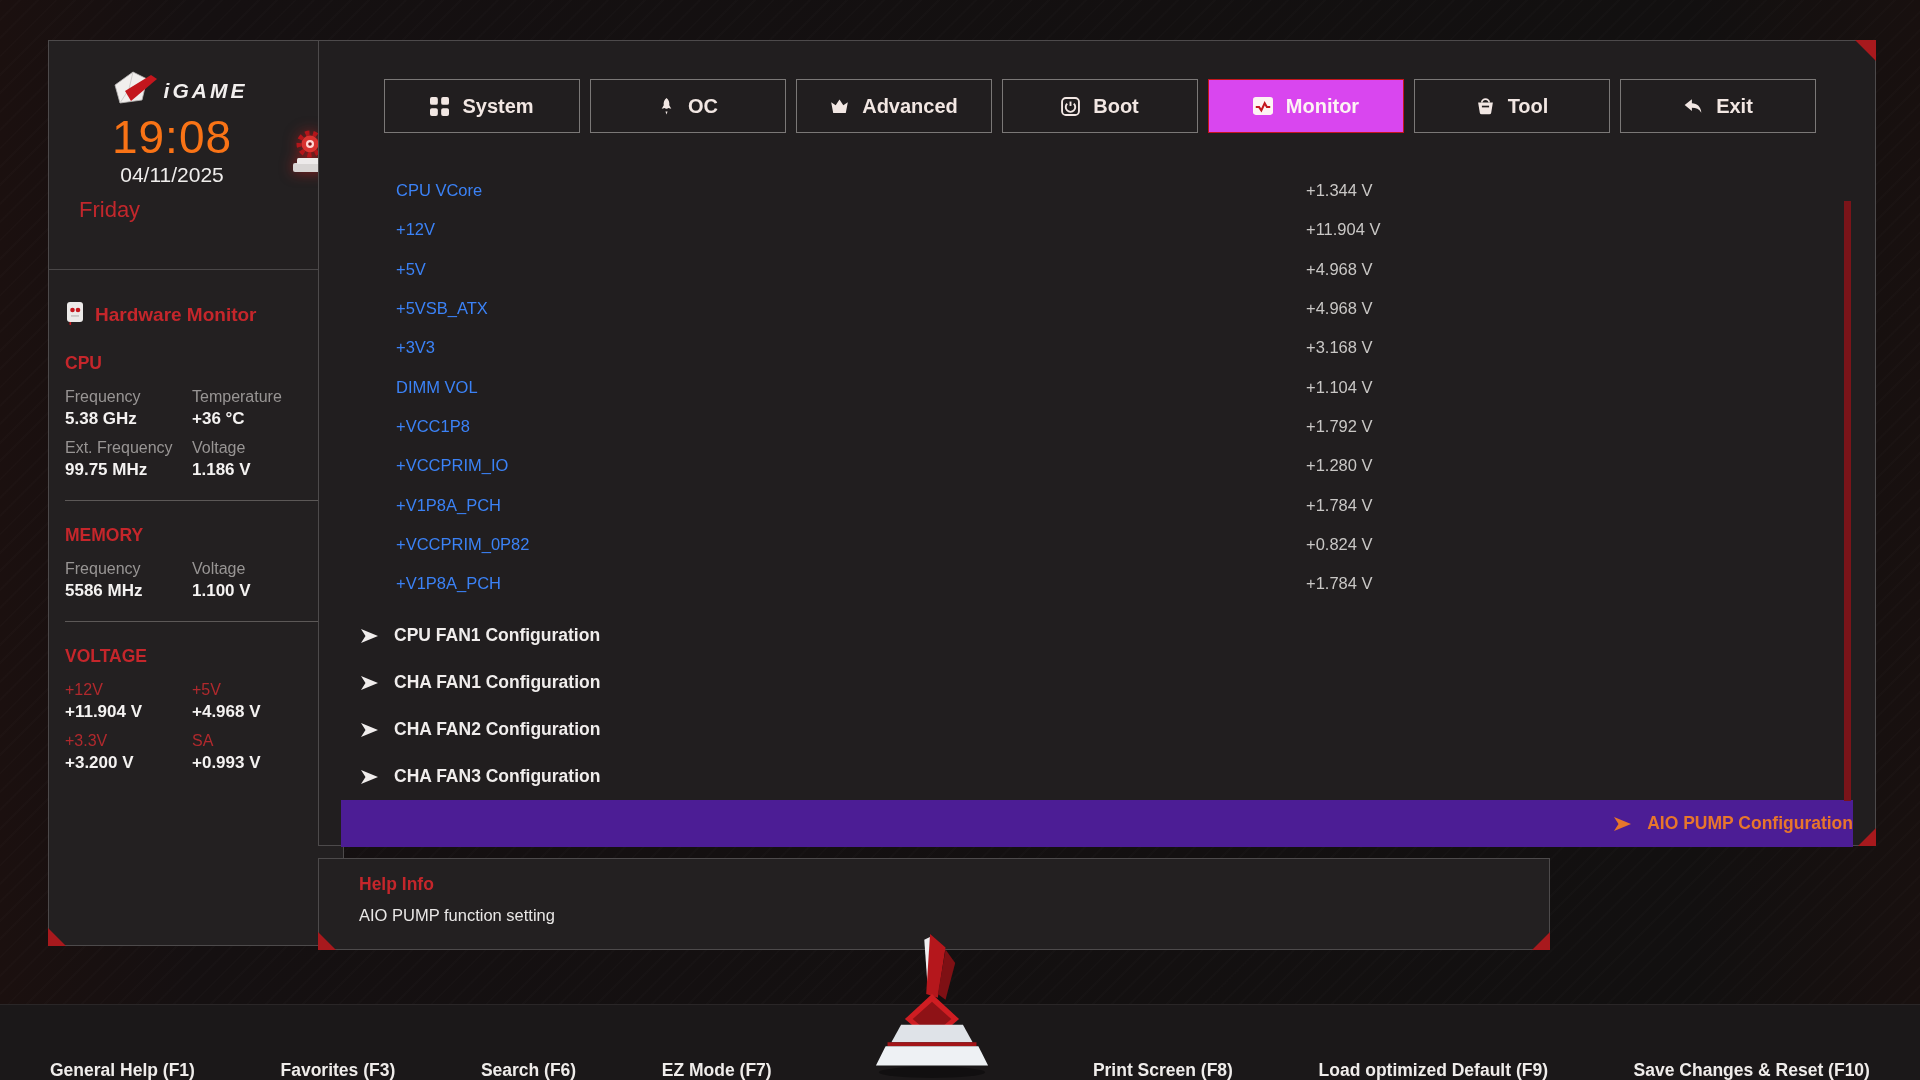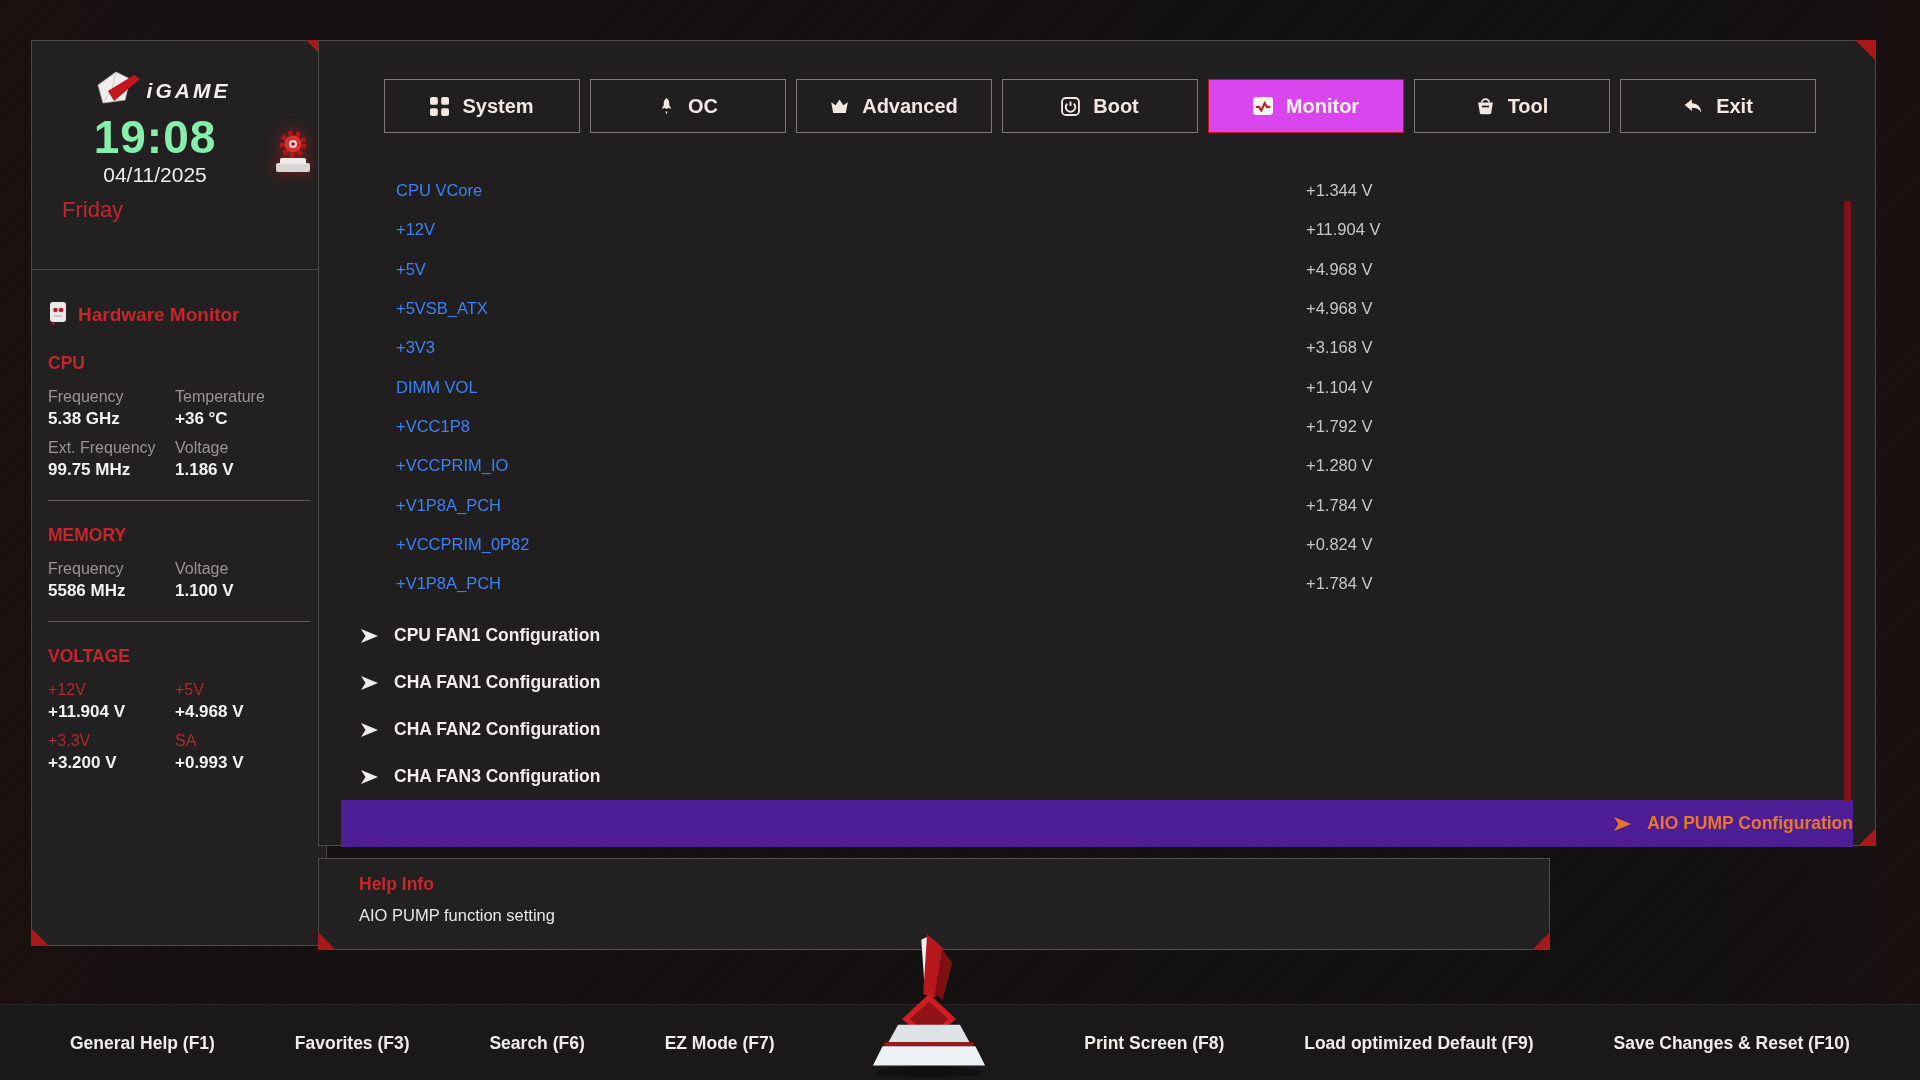--- a/index.html
+++ b/index.html
@@ -13,25 +13,25 @@
   .screen{position:absolute;inset:0;}
   .panel{position:absolute;background:#232021;border:1px solid #4d4a4b;box-sizing:border-box;}
 
   
   .corner{position:absolute;width:0;height:0;}
   .c-tr{top:-1px;right:-1px;border-top:21px solid #a8191d;border-left:21px solid transparent;}
   .c-bl{bottom:-1px;left:-1px;border-bottom:18px solid #a8191d;border-right:18px solid transparent;}
   .c-br{bottom:-1px;right:-1px;border-bottom:18px solid #a8191d;border-left:18px solid transparent;}
 
   
-  .sidebar{left:31px;top:40px;width:296px;height:906px;}
+  .sidebar{left:48px;top:40px;width:296px;height:906px;}
   .clock-section{position:relative;height:228px;box-sizing:border-box;padding-top:28px;}
   .logo-row{display:flex;justify-content:center;align-items:center;gap:7px;margin-right:34px;}
   .logo-text{color:#f2efee;font-weight:700;font-style:italic;font-size:21px;letter-spacing:3px;}
-  .time{font-size:46px;font-weight:700;color:#86efac;text-align:center;margin:0 48px 0 0;line-height:1.05;letter-spacing:1px;}
+  .time{font-size:46px;font-weight:400;color:#f97316;text-align:center;margin:0 48px 0 0;line-height:1.05;letter-spacing:1px;}
   .date{font-size:21px;color:#efedec;text-align:center;margin:2px 48px 0 0;}
   .day{font-size:22px;color:#c2272c;margin:10px 0 0 30px;}
   .gear-wrap{position:absolute;right:10px;top:84px;filter:drop-shadow(0 0 7px rgba(230,30,30,.55));}
   .clock-divider{position:absolute;left:0;right:0;top:228px;border-top:1px solid #4a4748;}
 
   .hm-section{padding:0 16px;}
   .hm-header{display:flex;align-items:center;gap:10px;margin-top:32px;}
   .hm-title{color:#c5262b;font-weight:700;font-size:19px;}
   .hm-sec-title{color:#c5262b;font-weight:700;font-size:17.5px;margin:24px 0 4px;}
   .hm-grid{display:grid;grid-template-columns:127px 1fr;}
@@ -61,21 +61,21 @@
   .frow.selected .dart{color:#e8762b;}
   .scrollbar{position:absolute;left:1525px;top:160px;width:7px;height:600px;background:#7a1419;}
 
   
   .help{left:318px;top:858px;width:1232px;height:92px;}
   .help-title{color:#c5262b;font-weight:700;font-size:17.5px;margin:15px 0 0 40px;}
   .help-text{color:#e9e7e6;font-size:16.5px;margin:11px 0 0 40px;}
 
   
   .footer{position:absolute;left:0;top:1004px;width:1920px;height:76px;background:#1b1819;border-top:1px solid #2a2627;}
-  .footer-inner{display:flex;align-items:center;justify-content:space-between;height:100%;padding:0 70px;}
+  .footer-inner{display:flex;align-items:flex-end;justify-content:space-between;height:100%;padding:0 50px;}
   .fitem{color:#efecea;font-weight:700;font-size:17.5px;white-space:nowrap;cursor:pointer;}
   .flogo{position:relative;width:150px;height:76px;}
   .flogo svg{position:absolute;left:50%;bottom:2px;transform:translateX(-50%);}
 </style>
 </head>
 <body>
 
 <div class="screen">
 
   <div class="panel sidebar">

